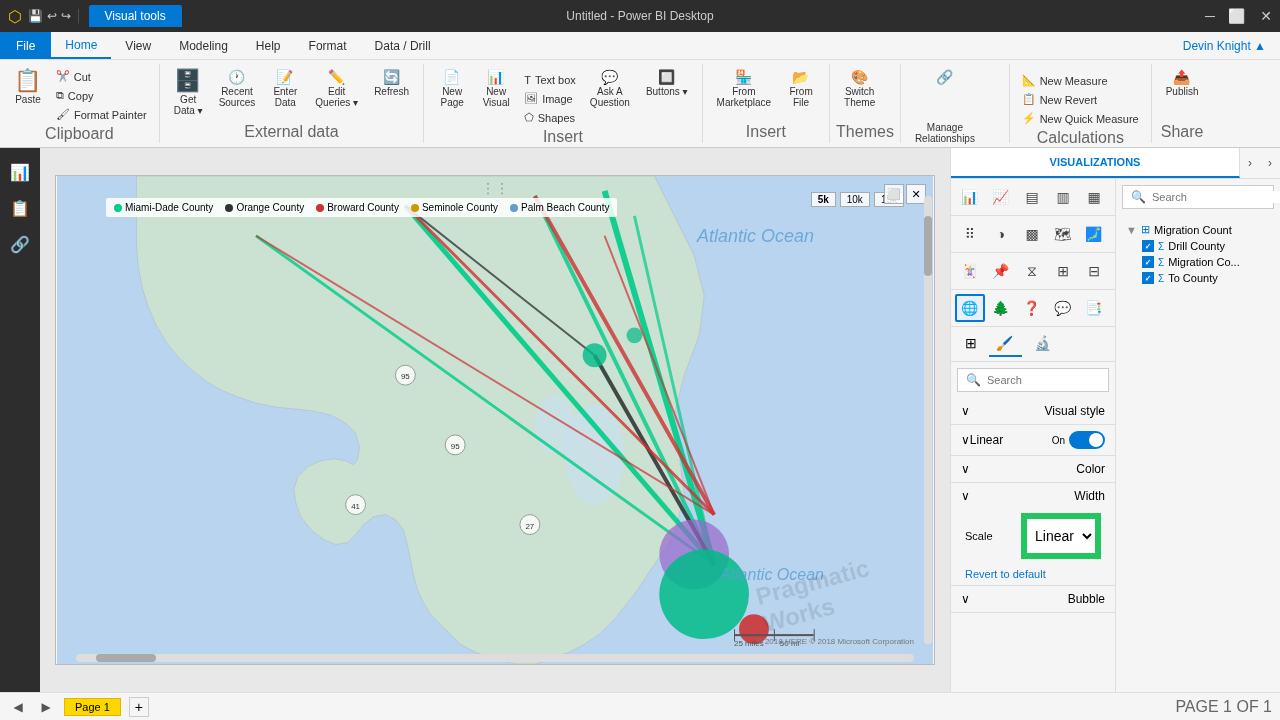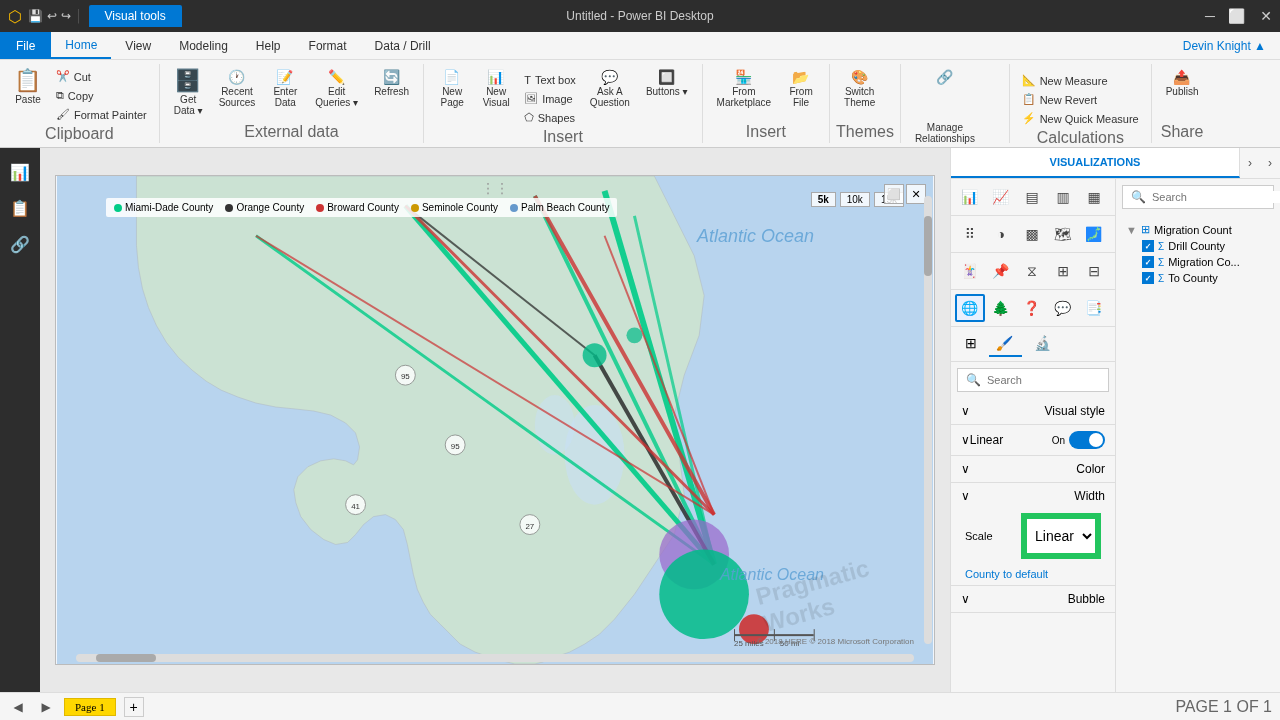--- a/index.html
+++ b/index.html
@@ -443,21 +443,20 @@
       cursor: pointer;
       color: #555;
       font-size: 12px;
     }
     .page-btn {
       padding: 2px 10px;
       background: #f5f5f5;
       border: 1px solid #ccc;
       font-size: 11px;
       cursor: pointer;
-      font-family: Liberation Serif, serif;
     }
     .page-btn.active {
       background: #ffd700;
       border-color: #e0b800;
     }
     .add-page-btn {
       width: 20px;
       height: 20px;
       display: flex;
       align-items: center;
@@ -905,21 +904,21 @@
             <select class="format-select">
               <option>Linear</option>
               <option>Square root</option>
               <option>Log</option>
             </select>
           </div>
 
 
 
           <div style="padding:4px 14px;">
-            <span style="color:#0078d4;cursor:pointer;font-size:11px;">County to default</span>
+            <span style="color:#0078d4;cursor:pointer;font-size:11px;">Revert to default</span>
           </div>
         </div>
 
         <div class="format-section">
           <div class="format-section-header">
             <span>∨</span>
             <span>Bubble</span>
           </div>
         </div>
       </div>

